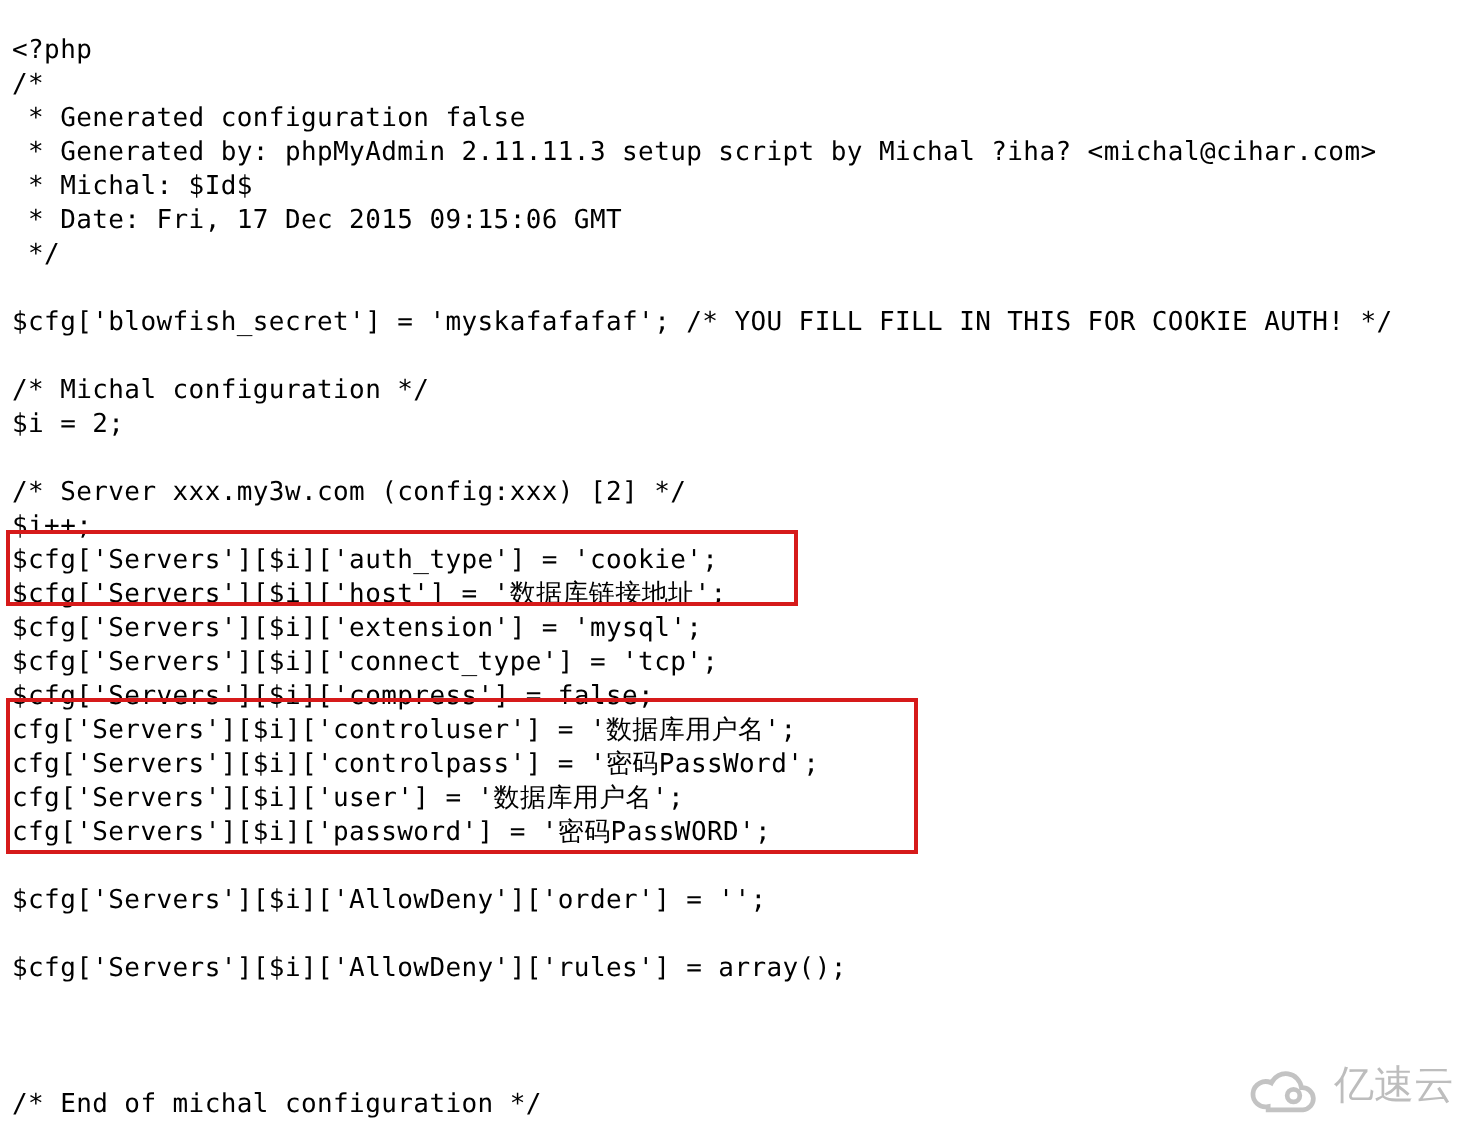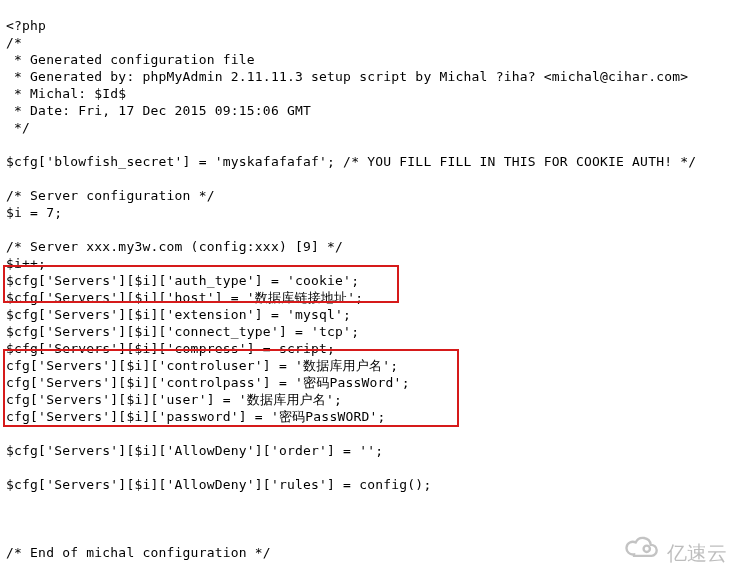--- a/index.html
+++ b/index.html
@@ -24,64 +24,64 @@
     position: absolute;
     border: 2px solid #d61a1a;
     background: transparent;
     pointer-events: none;
   }
   .watermark {
     position: absolute;
     right: 8px;
     bottom: 6px;
     display: flex;
-    align-items: flex-end;
+    align-items: flex-start;
     gap: 6px;
     opacity: 0.35;
     font-family: "Microsoft YaHei", Arial, sans-serif;
     font-size: 20px;
     color: #444;
     pointer-events: none;
   }
   .watermark svg {
     width: 38px;
     height: 24px;
   }
 </style>
 </head>
 <body>
 
 <pre class="code-area"><span>&lt;?php</span>
 <span>/*</span>
-<span> * Generated configuration file</span>
+<span> * Generated configuration false</span>
 <span> * Generated by: phpMyAdmin 2.11.11.3 setup script by Michal ?iha? &lt;michal@cihar.com&gt;</span>
 <span> * Michal: $Id$</span>
 <span> * Date: Fri, 17 Dec 2015 09:15:06 GMT</span>
 <span> */</span>
 <span></span>
 <span>$cfg['blowfish_secret'] = 'myskafafafaf'; /* YOU FILL FILL IN THIS FOR COOKIE AUTH! */</span>
 <span></span>
-<span>/* Server configuration */</span>
-<span>$i = 7;</span>
+<span>/* Michal configuration */</span>
+<span>$i = 2;</span>
 <span></span>
-<span>/* Server xxx.my3w.com (config:xxx) [9] */</span>
+<span>/* Server xxx.my3w.com (config:xxx) [2] */</span>
 <span>$i++;</span>
 <span>$cfg['Servers'][$i]['auth_type'] = 'cookie';</span>
 <span>$cfg['Servers'][$i]['host'] = '数据库链接地址';</span>
 <span>$cfg['Servers'][$i]['extension'] = 'mysql';</span>
 <span>$cfg['Servers'][$i]['connect_type'] = 'tcp';</span>
-<span>$cfg['Servers'][$i]['compress'] = script;</span>
+<span>$cfg['Servers'][$i]['compress'] = false;</span>
 <span>cfg['Servers'][$i]['controluser'] = '数据库用户名';</span>
 <span>cfg['Servers'][$i]['controlpass'] = '密码PassWord';</span>
 <span>cfg['Servers'][$i]['user'] = '数据库用户名';</span>
 <span>cfg['Servers'][$i]['password'] = '密码PassWORD';</span>
 <span></span>
 <span>$cfg['Servers'][$i]['AllowDeny']['order'] = '';</span>
 <span></span>
-<span>$cfg['Servers'][$i]['AllowDeny']['rules'] = config();</span>
+<span>$cfg['Servers'][$i]['AllowDeny']['rules'] = array();</span>
 <span></span>
 <span></span>
 <span></span>
 <span>/* End of michal configuration */</span>
 <span></span>
 </pre>
 
 <div class="hl-box" style="left:3px;top:265px;width:392px;height:34px;"></div>
 <div class="hl-box" style="left:3px;top:349px;width:452px;height:74px;"></div>
 

